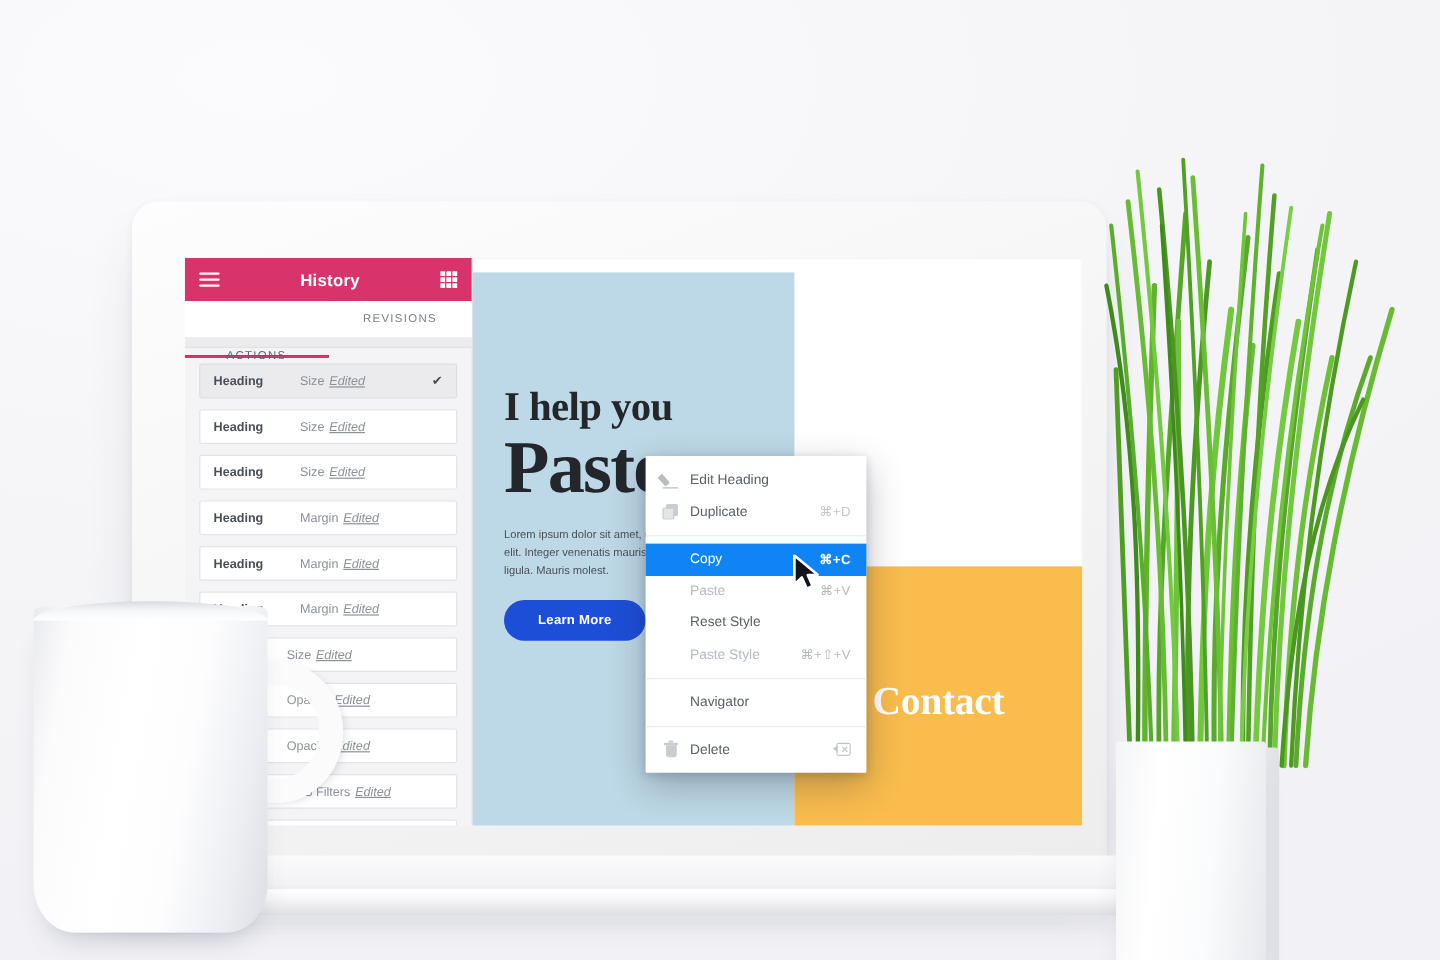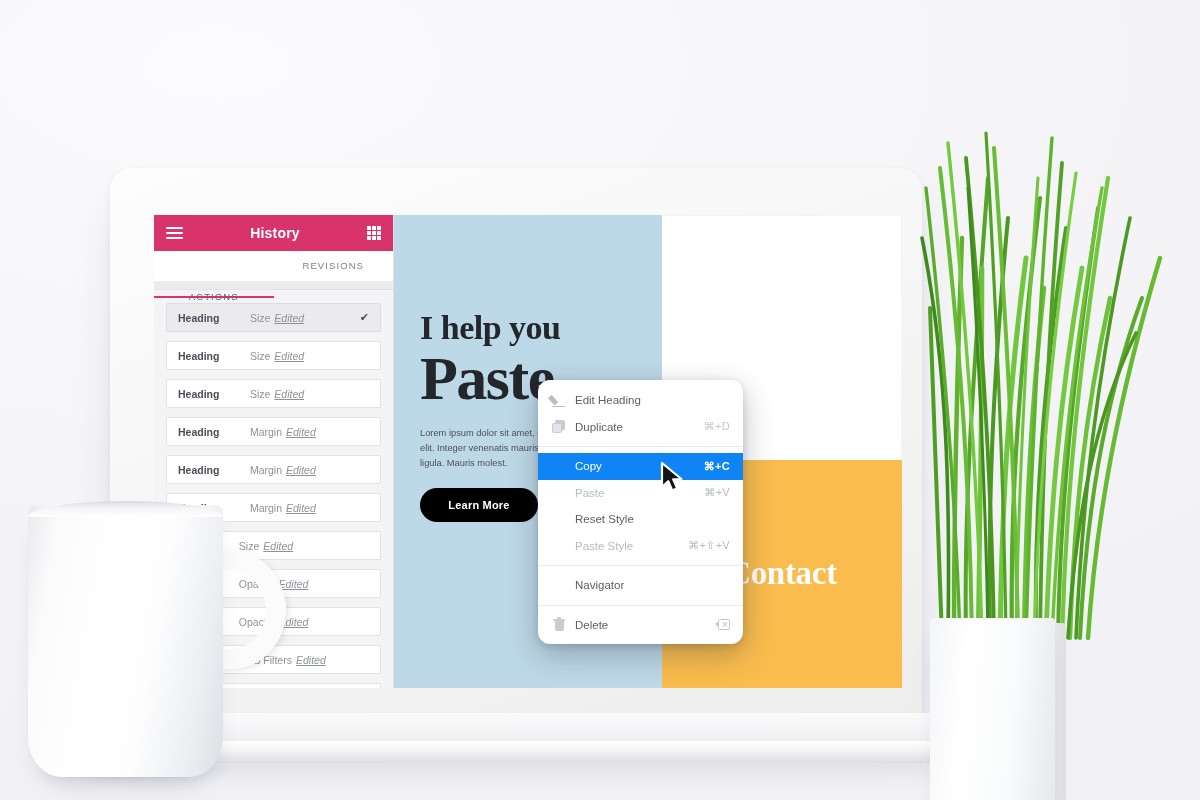--- a/index.html
+++ b/index.html
@@ -82,61 +82,61 @@
     display:flex; align-items:center; padding:0 11px;
     font-size:10.5px; color:#8d9299; white-space:nowrap;
   }
   .history-item.selected { background:#ebebed; border-color:#dededf; }
   .history-item b { color:#4a4f57; font-weight:bold; margin-right:3.5px; }
   .history-item .act { margin-right:4px;margin-left:27px; }
   .history-item .ed { font-style:italic; text-decoration:underline; color:#8d9299; }
   .history-item .chk { margin-left:auto; color:#4a4f57; font-size:11px; }
 
   
-  .canvas { position:absolute; left:240px; top:0; width:508px; height:473px; display:flex; }
+  .canvas { position:absolute; left:240px; top:12px; width:508px; height:473px; display:flex; }
   .col-left { width:268px; height:473px; background:#bdd8e6; position:relative; }
   .col-right { width:240px; height:473px; position:relative; }
   .sec-portfolio { position:absolute; left:0; top:0; width:240px; height:245px; background:#ef8456; }
   .sec-contact  { position:absolute; left:0; top:245px; width:240px; height:228px; background:#f9bc4d; }
 
   .hero { padding:96px 0 0 26px; }
   .hero-line1 {
     font-family:"Liberation Serif", serif; font-weight:bold;
     font-size:34px; line-height:1; color:#23262b; letter-spacing:-.5px;
   }
   .hero-line2 {
     font-family:"Liberation Serif", serif; font-weight:bold;
     font-size:62px; line-height:1.02; color:#23262b; letter-spacing:-1.5px; margin-top:2px;
   }
   .hero-body {
     margin-top:16px; width:212px;
     font-size:9.3px; line-height:1.62; color:#4d5157;
   }
   .hero-btn {
     margin-top:17px; width:118px; height:34px; border-radius:17px;
-    background:#000000; color:#fff; font-size:11px; font-weight:bold;
+    background:#1d4ed8; color:#fff; font-size:11px; font-weight:bold;
     display:flex; align-items:center; justify-content:center; letter-spacing:.2px;
   }
 
   .sec-burger { position:absolute; right:26px; top:26px; width:25px; height:17px;
     display:flex; flex-direction:column; justify-content:space-between; }
   .sec-burger i { display:block; height:2.6px; background:#23262b; border-radius:1px; }
 
   .sec-word {
     position:absolute; left:0; right:0; text-align:center; color:#fff;
     font-family:"Liberation Serif", serif; font-weight:bold;
     font-size:33px; letter-spacing:-.3px;
   }
   .sec-portfolio .sec-word { top:108px; }
   .sec-contact  .sec-word { top:95px; }
 
   
   .ctx-menu {
-    position:absolute; left:538px; top:380px; width:205px;
-    background:#fff; border-radius:12px;
+    position:absolute; left:538px; top:380px; width:184px;
+    background:#fff; border-radius:1px;
     box-shadow:0 10px 30px rgba(35,40,60,.30), 0 2px 7px rgba(35,40,60,.16);
     padding:7px 0 6px 0; z-index:40;
     font-size:11.5px; color:#5b6066;
   }
   .ctx-item {
     height:26.5px; display:flex; align-items:center; padding:0 13px 0 14px; position:relative;
   }
   .ctx-ico { width:14px; height:14px; margin-right:9px; flex:0 0 14px; position:relative; }
   .ctx-label { flex:1; }
   .ctx-label.indent { padding-left:23px; }

